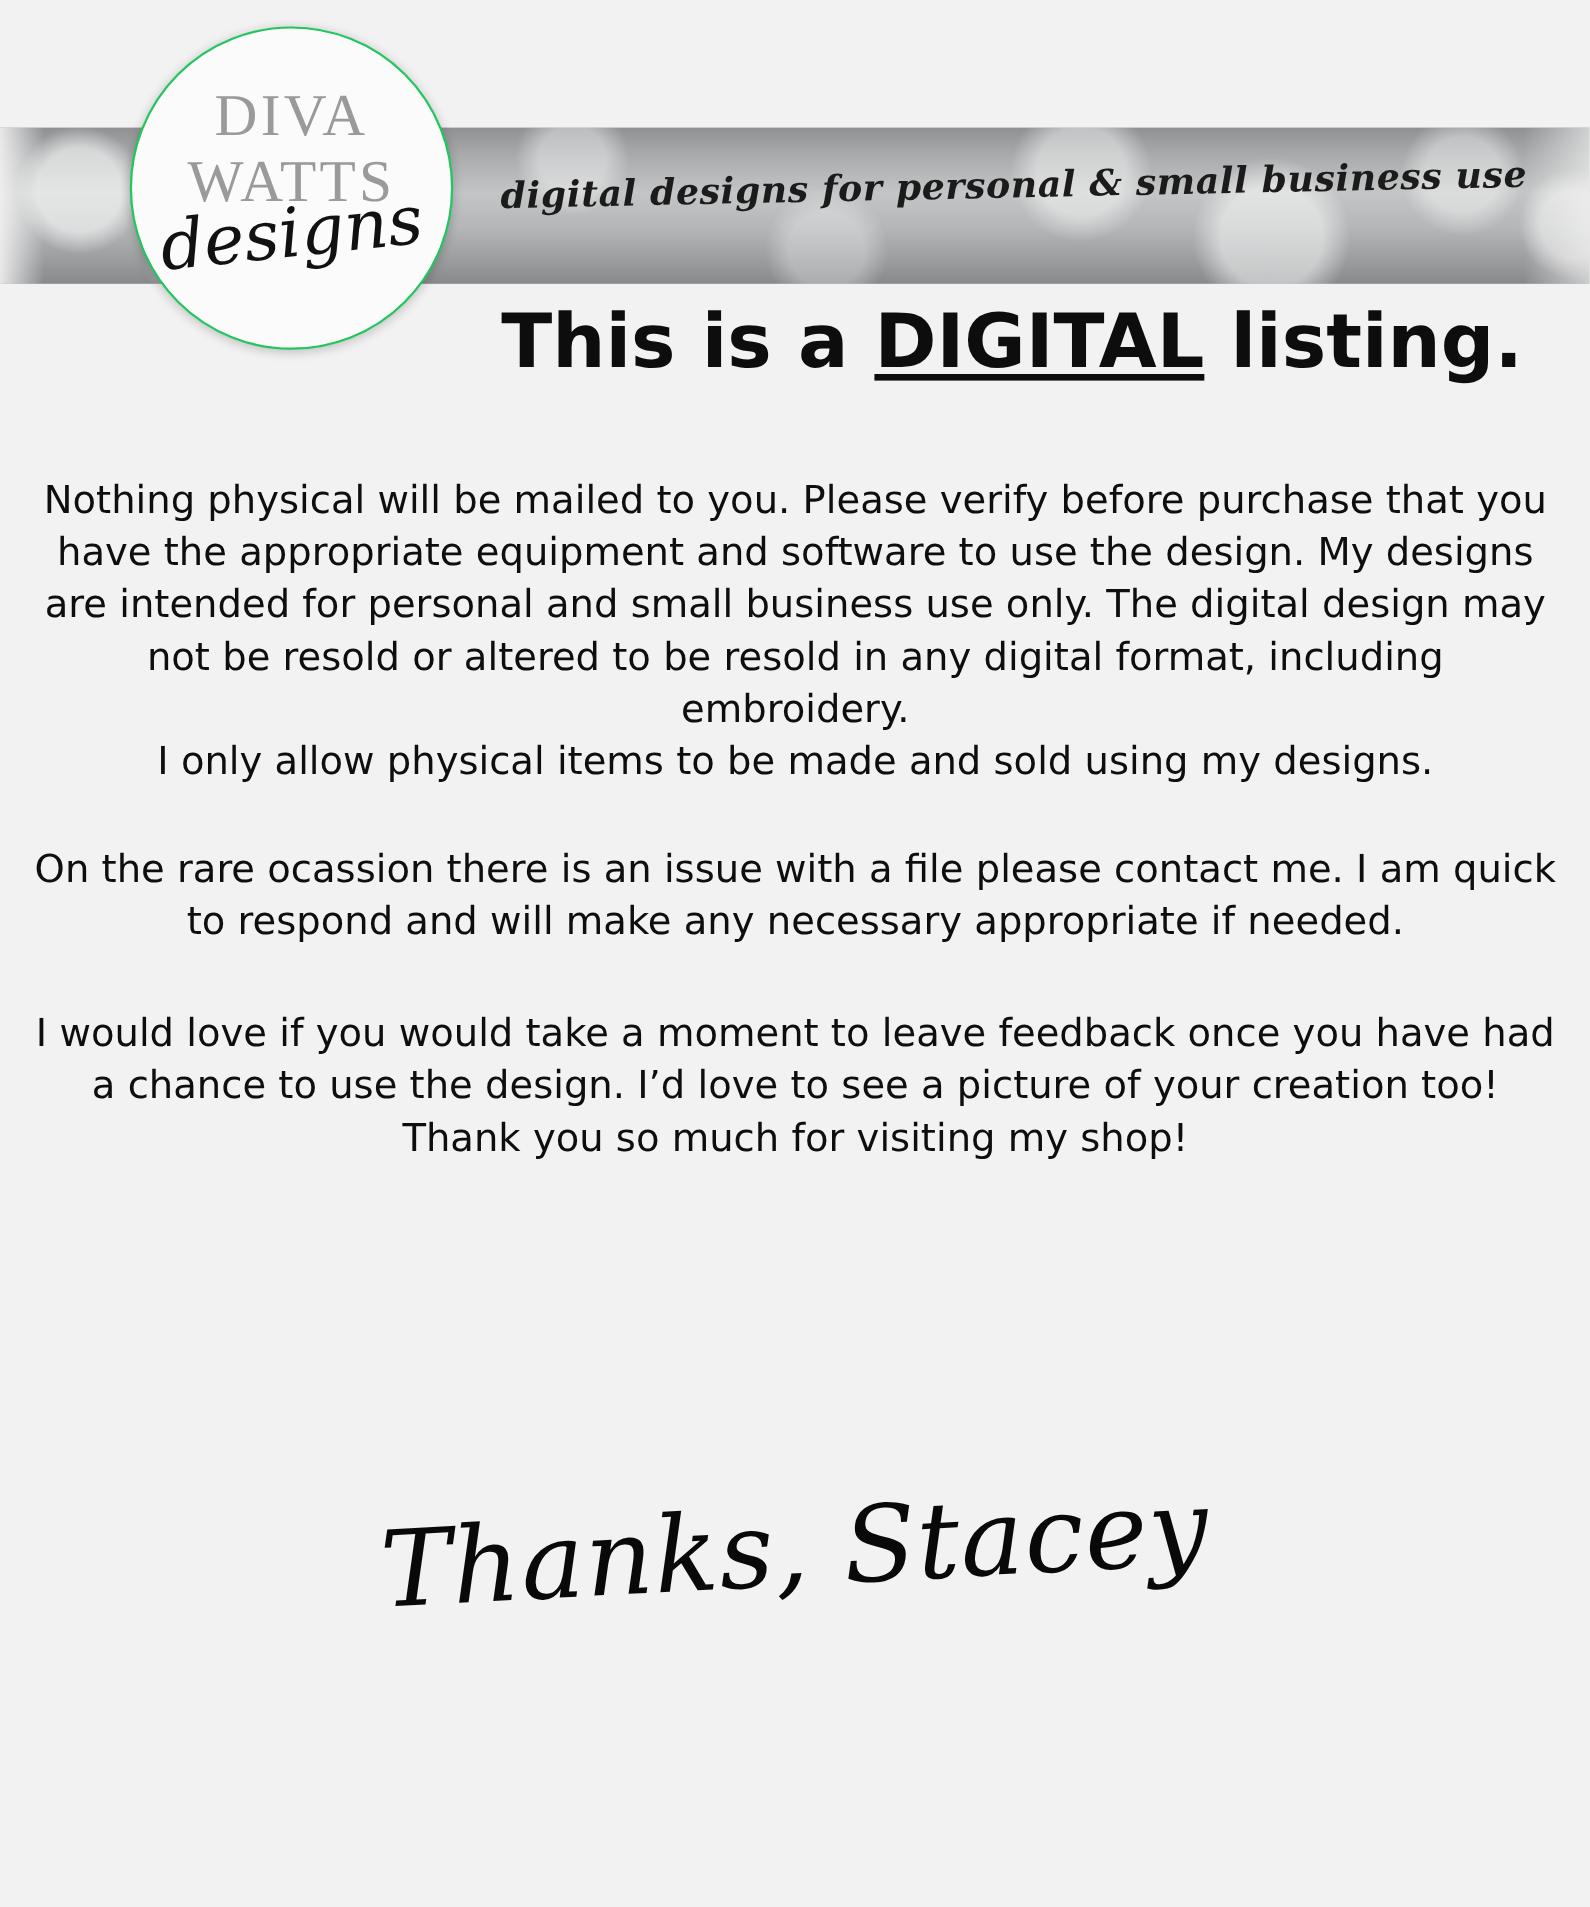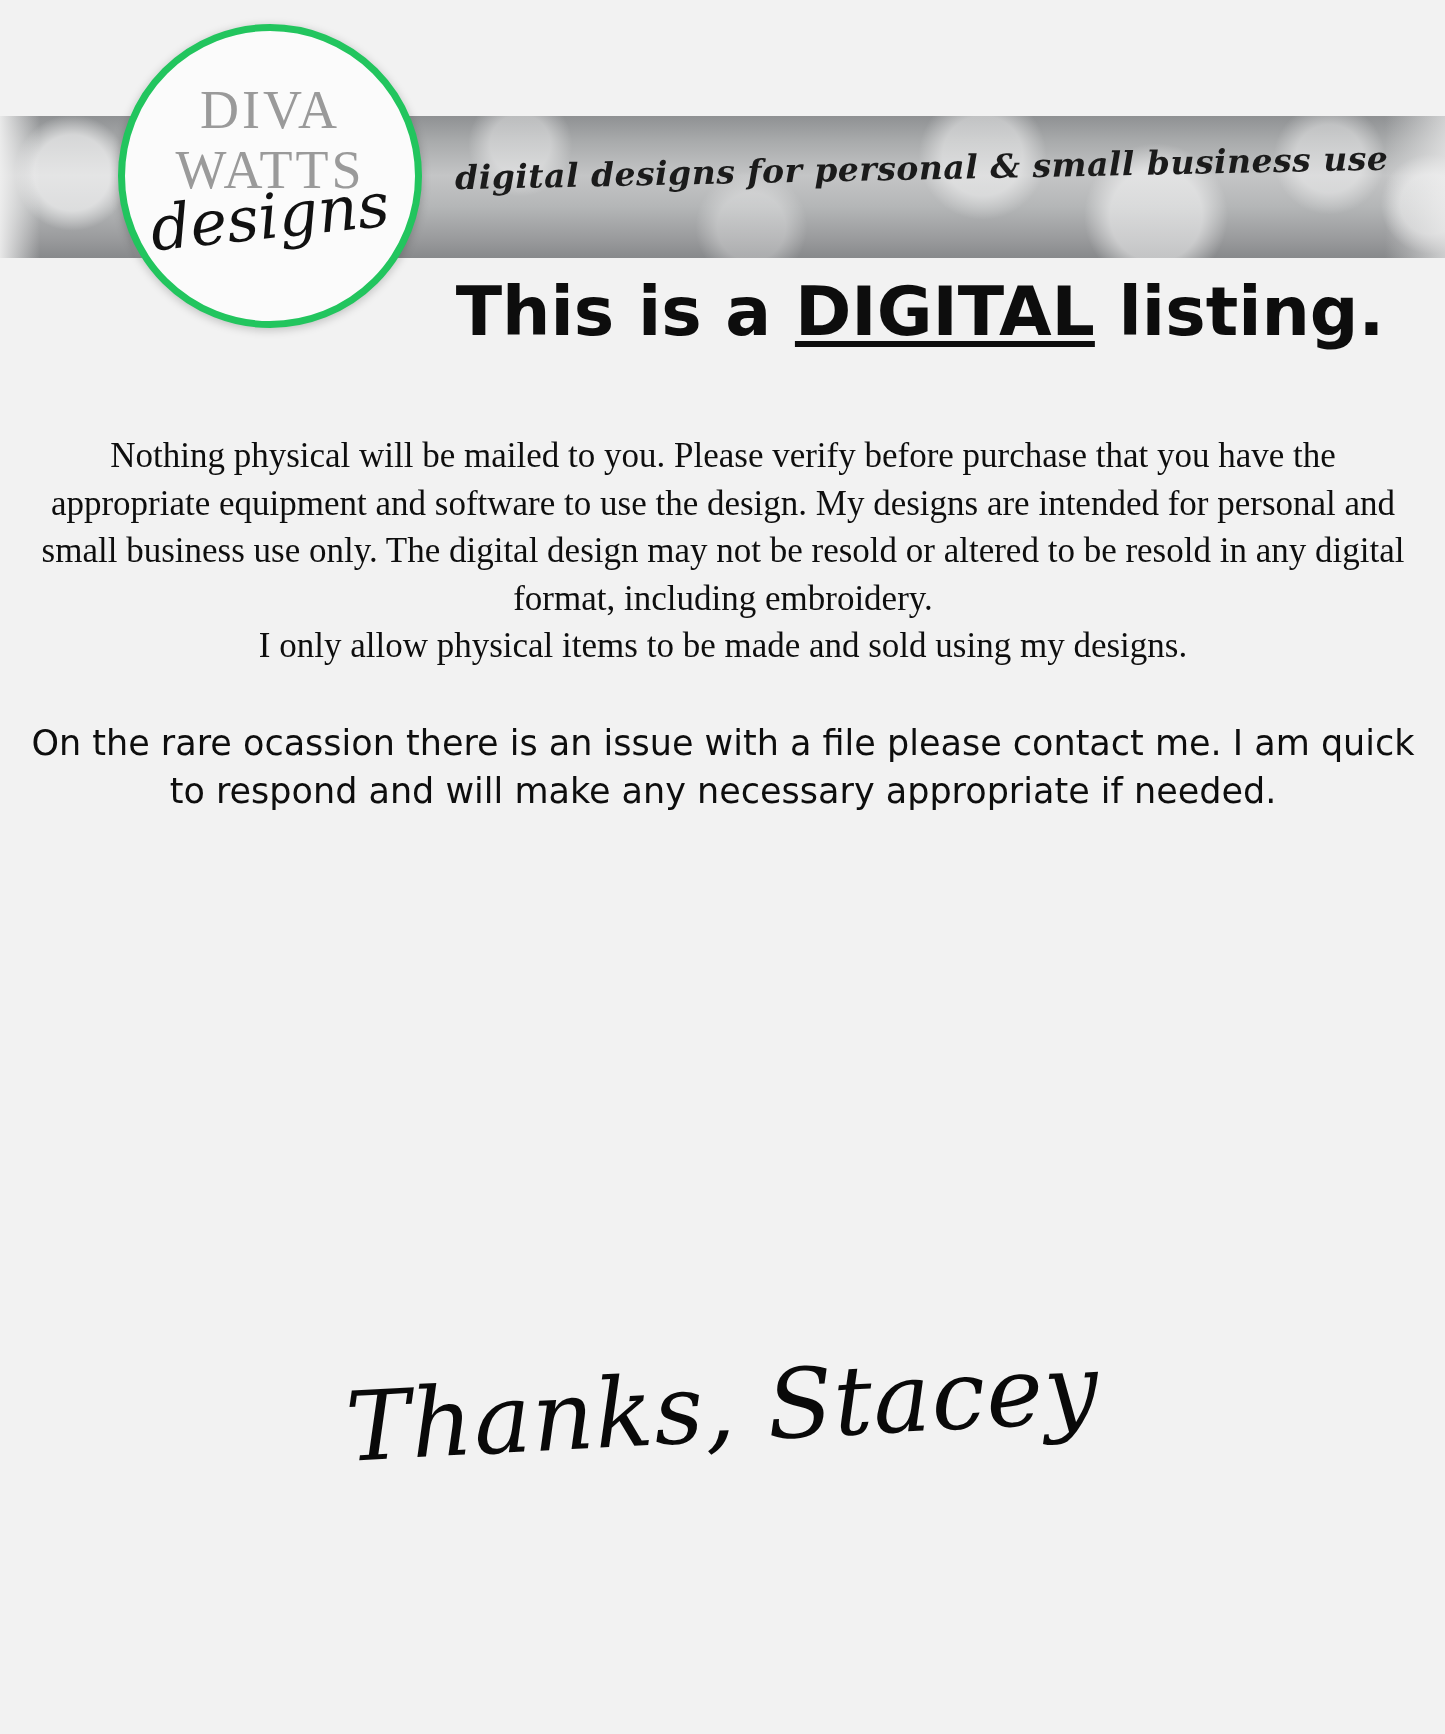--- a/index.html
+++ b/index.html
@@ -64,21 +64,21 @@
   
   .logo {
     position: absolute;
     top: 24px;
     left: 118px;
     width: 290px;
     height: 290px;
     border-radius: 50%;
     background: #fbfbfb;
     box-shadow: 0 2px 10px rgba(0,0,0,0.22);
-    border: 7px solid #22c55e;
+    border: 2px solid #22c55e;
     overflow: hidden;
   }
   .logo-diva {
     position: absolute;
     top: 52px;
     left: 0;
     width: 290px;
     text-align: center;
     font-family: "Liberation Serif", serif;
     font-size: 54px;
@@ -139,21 +139,21 @@
     text-align: center;
   }
   .para {
     font-family: "DejaVu Sans", sans-serif;
     font-size: 35px;
     line-height: 1.36;
     color: #0e0e0e;
     margin: 0 0 42px 0;
     white-space: pre-line;
   }
-  .para.p1 { margin-bottom: 50px; font-family: Liberation Serif, serif; }
+  .para.p1 { margin-bottom: 50px; }
   .para.p2 { margin-bottom: 50px; }
   .para.p3 { margin-bottom: 54px; }
   .para.p4 { margin-bottom: 0; }
 
   
   .signature {
     position: absolute;
     top: 1352px;
     left: 0;
     width: 1445px;
@@ -183,15 +183,16 @@
 </div>
 
 <div class="headline">
   <span>This is a </span><u>DIGITAL</u><span> listing.</span>
 </div>
 
 <div class="body-wrap">
   <p class="para p1">Nothing physical will be mailed to you.   Please verify before purchase that you have the appropriate equipment and software to use the design.  My designs are intended for personal and small business use only.  The digital design may not be resold or altered to be resold in any digital format, including embroidery.
 I only allow physical items to be made and sold using my designs.</p>
   <p class="para p3">On the rare ocassion there is an issue with a file please contact me.  I am quick to respond and will make any necessary appropriate if needed.</p>
+  <p class="para p4">I would love if you would take a moment to leave feedback once you have had a chance to use the design.  I’d love to see a picture of your creation too!  Thank you so much for visiting my shop!</p>
 </div>
 
 <div class="signature">Thanks, Stacey</div>
 
 </body></html>

